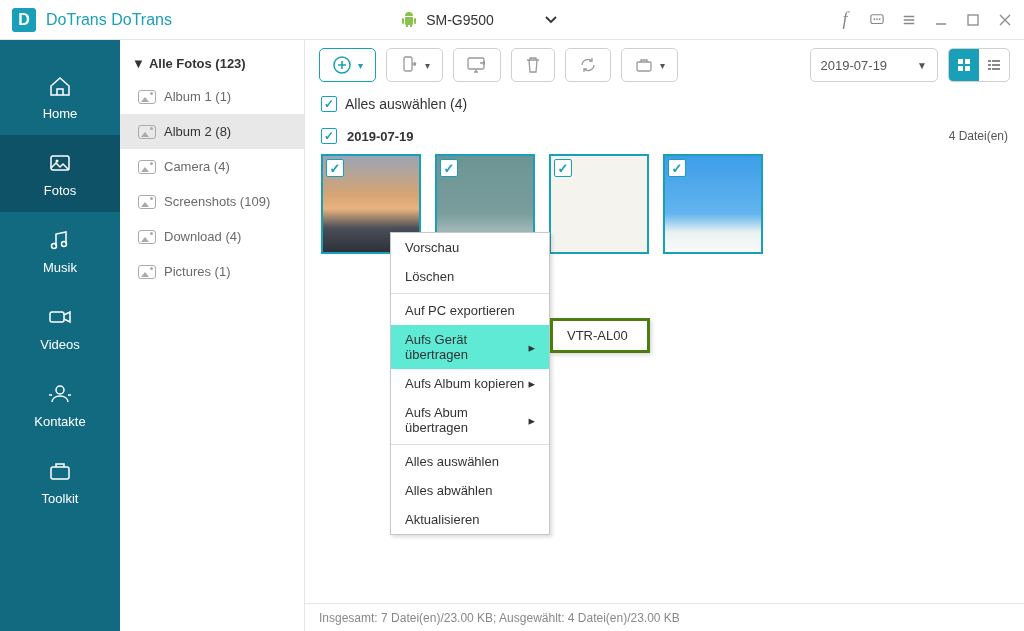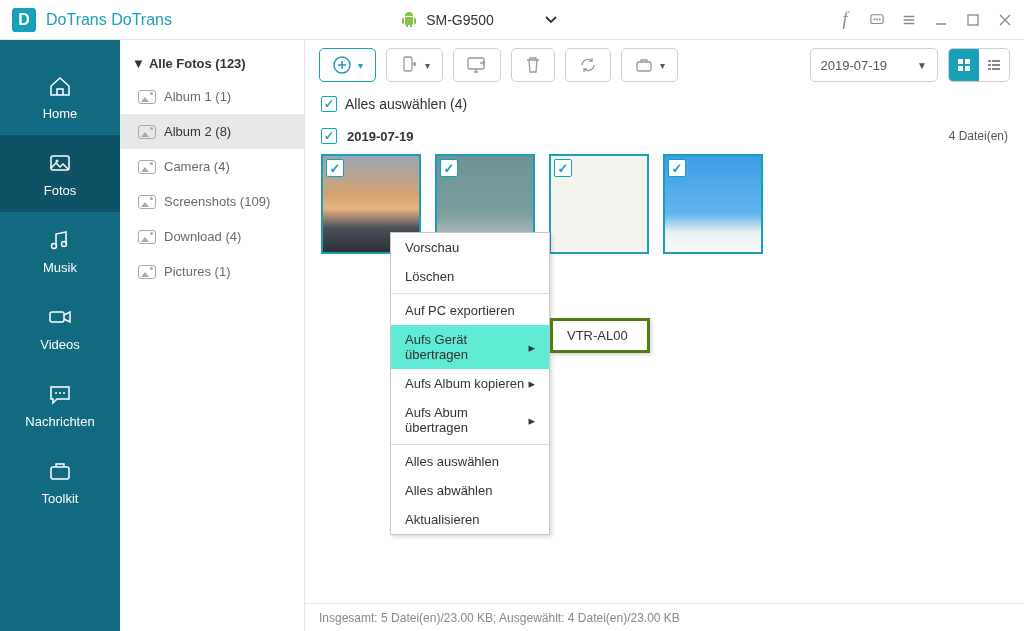--- a/index.html
+++ b/index.html
@@ -137,27 +137,26 @@
           <svg width="26" height="26" viewBox="0 0 26 26">
             <rect x="3" y="8" width="14" height="10" rx="2" fill="none" stroke="#fff" stroke-width="1.5"></rect>
             <path d="M17 11l6-3v10l-6-3" fill="none" stroke="#fff" stroke-width="1.5"></path>
           </svg>
         </span>
       <span>Videos</span>
     </div>
     <div class="side-item">
       <span class="side-ico">
           <svg width="26" height="26" viewBox="0 0 26 26">
-            <path d="M4 6h18v12H10l-4 4v-4H4V6z" fill="none" stroke="#fff" stroke-width="1.5"></path>
-            <circle cx="9" cy="12" r="1" fill="#fff"></circle>
-            <circle cx="13" cy="12" r="1" fill="#fff"></circle>
-            <circle cx="17" cy="12" r="1" fill="#fff"></circle>
-          </svg>
-        </span>
-      <span>Nachrichten</span>
+            <circle cx="13" cy="9" r="4" fill="none" stroke="#fff" stroke-width="1.5"></circle>
+            <path d="M5 21c0-4 4-6 8-6s8 2 8 6" fill="none" stroke="#fff" stroke-width="1.5"></path>
+            <path d="M2 14h3M21 14h3" stroke="#fff" stroke-width="1.5"></path>
+          </svg>
+        </span>
+      <span>Kontakte</span>
     </div>
     <div class="side-item">
       <span class="side-ico">
           <svg width="26" height="26" viewBox="0 0 26 26">
             <rect x="4" y="9" width="18" height="12" rx="2" fill="none" stroke="#fff" stroke-width="1.5"></rect>
             <path d="M9 9V6h8v3" fill="none" stroke="#fff" stroke-width="1.5"></path>
           </svg>
         </span>
       <span>Toolkit</span>
     </div>
@@ -282,21 +281,21 @@
         </div>
       <div class="thumb t3">
           <span class="tc">✓</span>
         </div>
       <div class="thumb t4">
           <span class="tc">✓</span>
         </div>
     </div>
 
     <div class="statusbar">
-      <span>Insgesamt: 5 Datei(en)/23.00 KB; Ausgewählt: 4 Datei(en)/23.00 KB</span>
+      <span>Insgesamt: 7 Datei(en)/23.00 KB; Ausgewählt: 4 Datei(en)/23.00 KB</span>
     </div>
   </div>
 </div>
 
 <div class="ctx">
   <div class="ctx-row">
       <span>Vorschau</span>
     </div>
   <div class="ctx-row">
       <span>Löschen</span>

